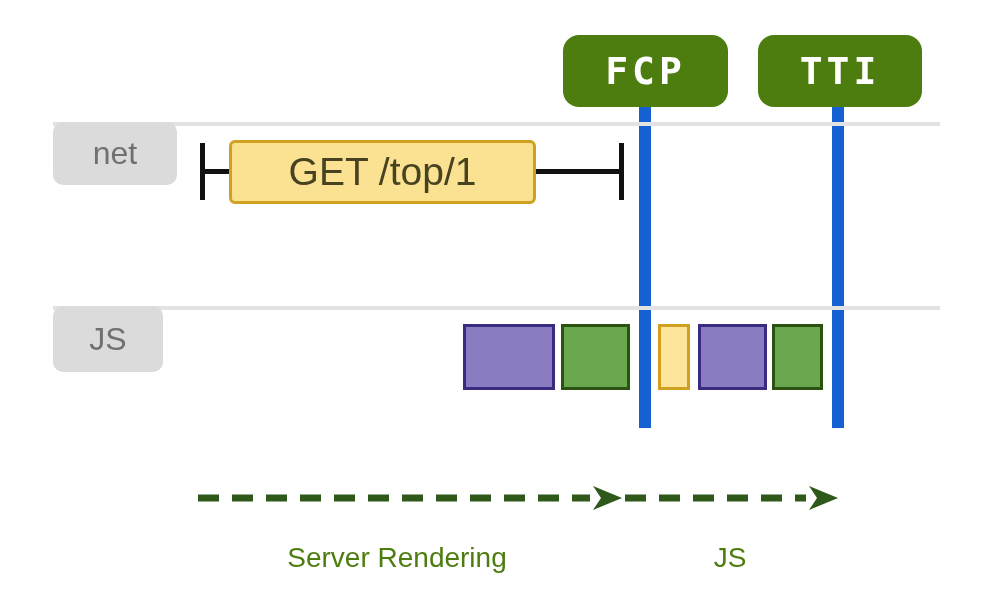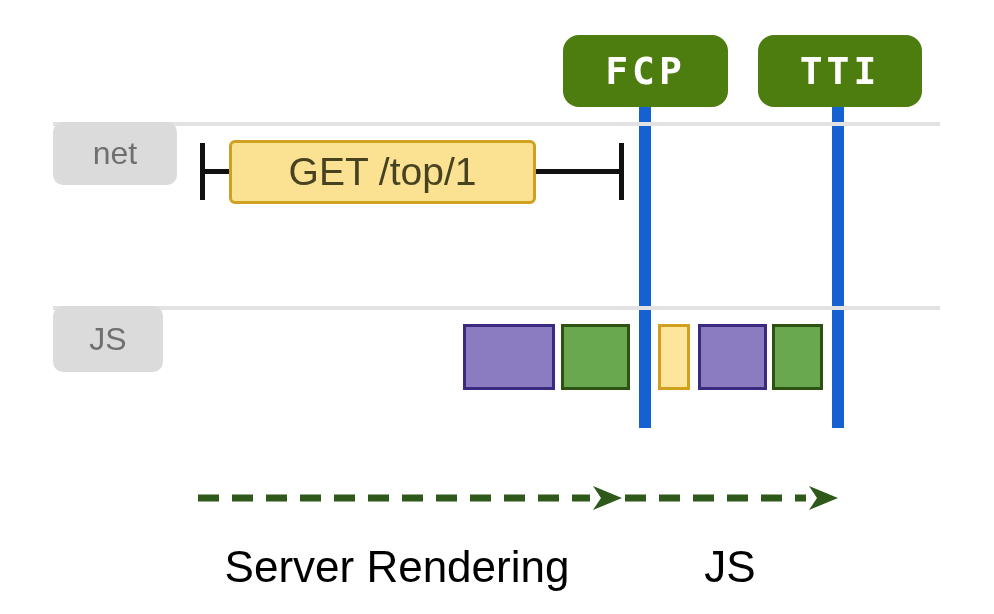--- a/index.html
+++ b/index.html
@@ -34,21 +34,21 @@
   }
 
   
   .js-block{position:absolute;top:324px;height:60px;box-sizing:content-box;}
   .js-block.purple{background:#8B7BC0;border:3px solid #3B2B80;}
   .js-block.green{background:#6AA84F;border:3px solid #2C5212;}
   .js-block.yellow{background:#FDE59C;border:3px solid #D2A01F;}
 
   
   .phase-label{
-    position:absolute;top:542px;color:#000000;font-size:44px;text-align:center;
+    position:absolute;top:542px;color:#4d7c0f;font-size:28px;text-align:center;
   }
 </style>
 </head>
 <body>
 
 <div id="canvas">
 
   <div class="badge" style="left:563px;width:165px;">
     <span>FCP</span>
   </div>

